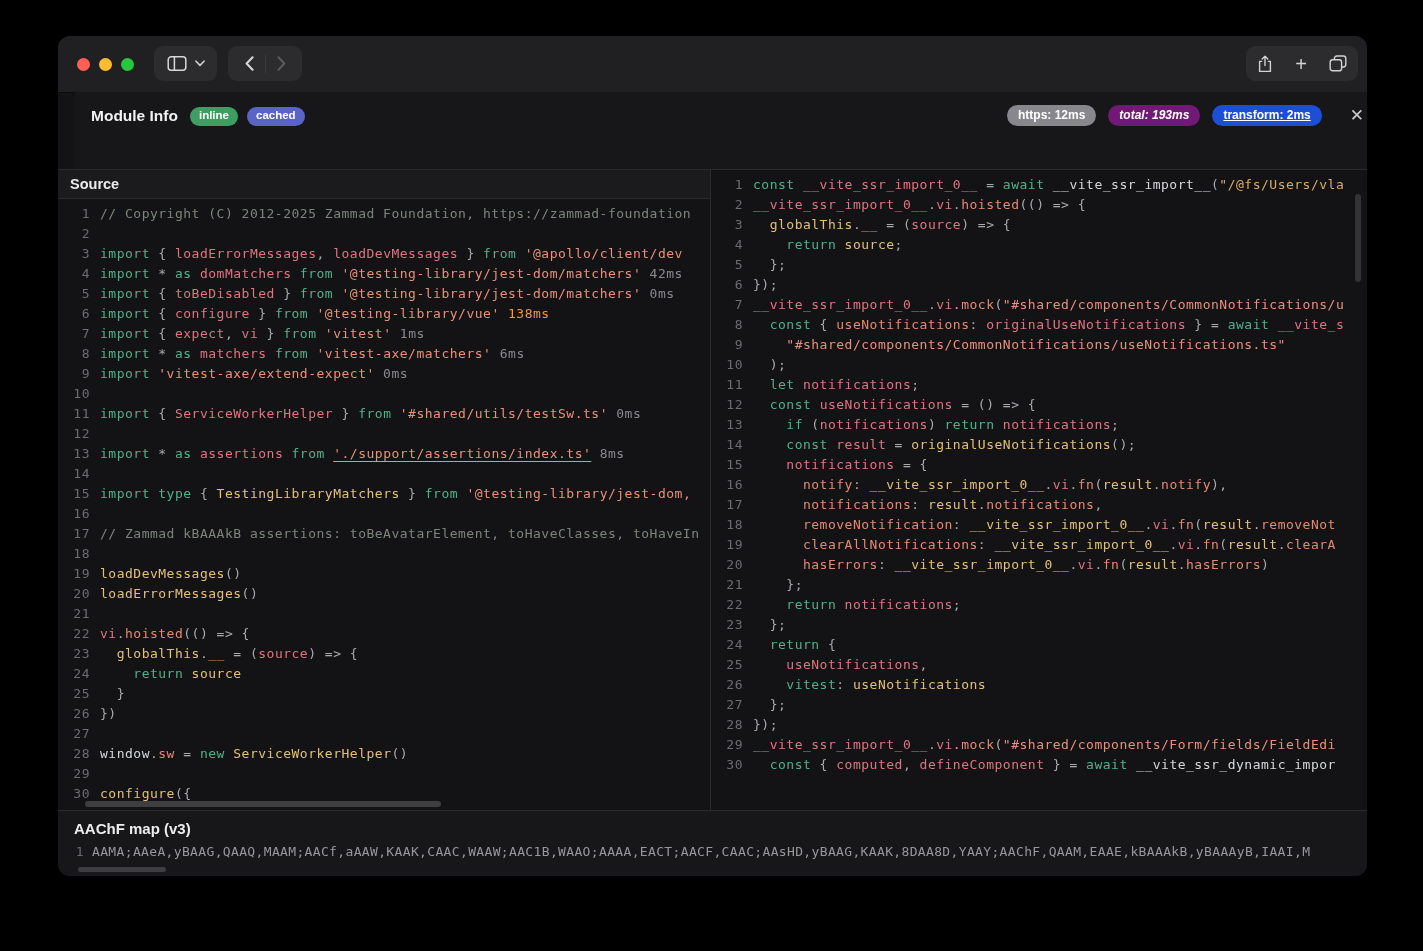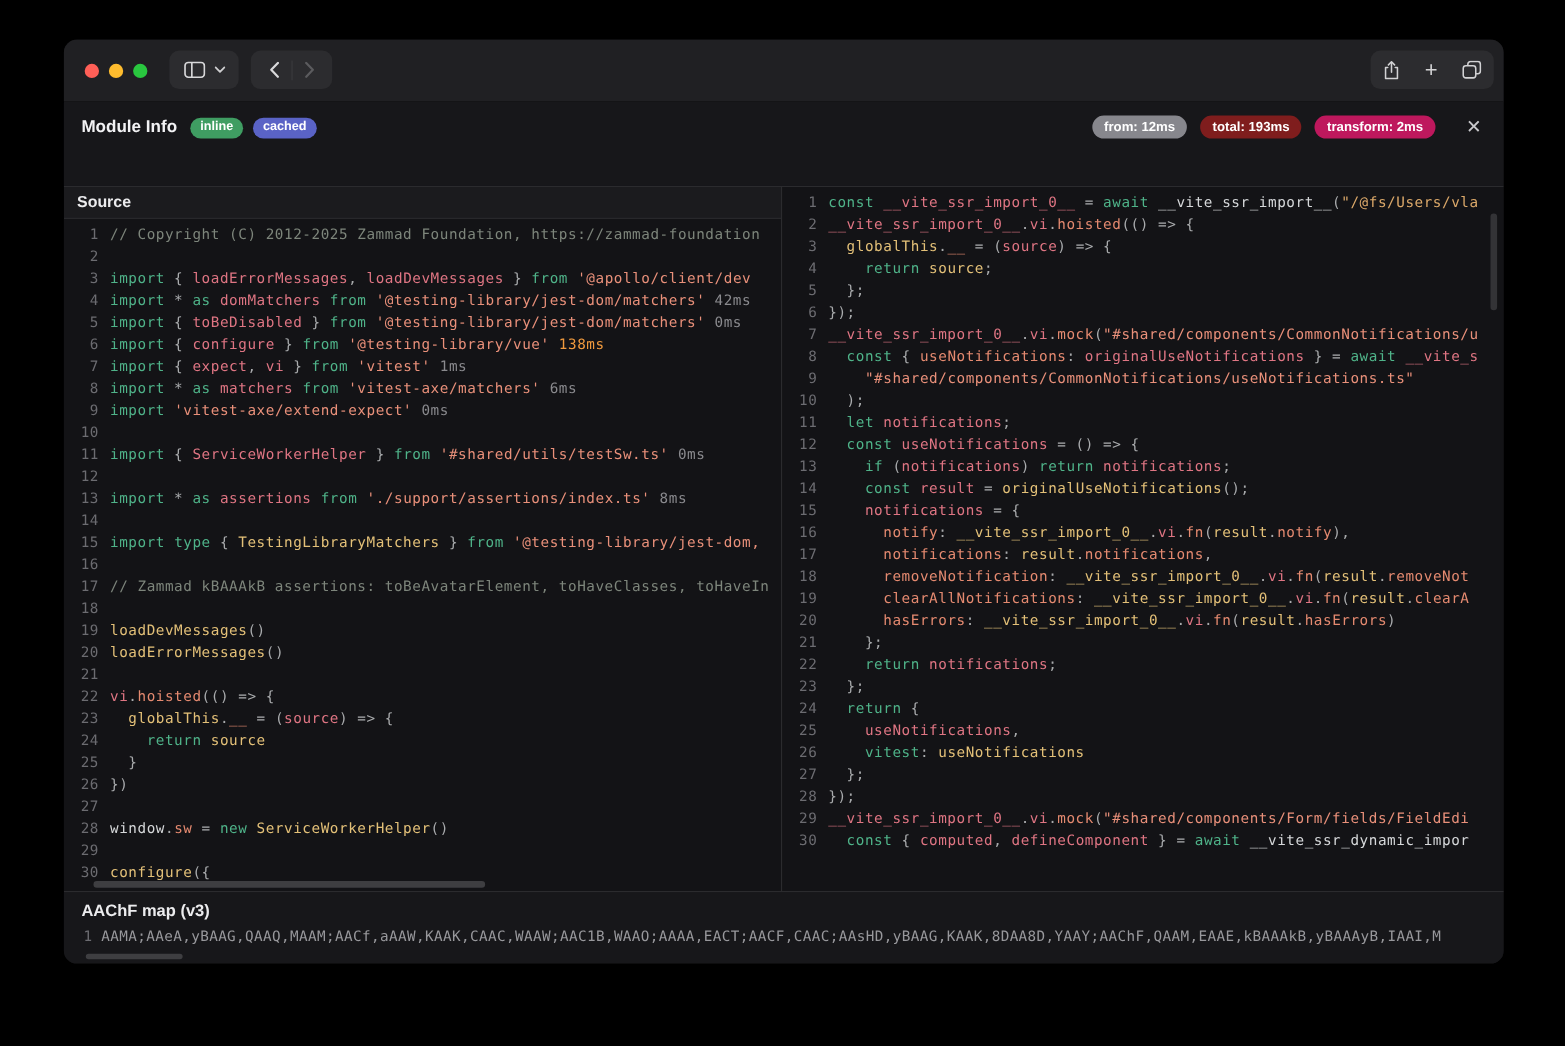--- a/index.html
+++ b/index.html
@@ -10,39 +10,39 @@
   
   .toolbar{position:absolute;left:0;top:0;width:100%;height:56px;background:#202023;border-bottom:1px solid #0b0b0c;}
   .tl{position:absolute;top:21.5px;width:13px;height:13px;border-radius:50%;}
   .tbtn{position:absolute;top:10px;height:35px;background:#2c2c2f;border-radius:9px;display:flex;align-items:center;justify-content:center;gap:8px;color:#d6d6d8;}
   .tbtn svg{display:block;}
   .urlbar{position:absolute;left:390px;top:11px;width:530px;height:34px;background:#2c2c2f;border-radius:9px;display:flex;align-items:center;color:#a9a9ac;}
   .urltext{position:absolute;left:0;right:0;text-align:center;font-size:13.5px;color:#e7e7e9;letter-spacing:.2px;}
   .url-left{position:absolute;left:13px;top:10px;}
   .url-right{position:absolute;right:11px;top:9px;display:flex;gap:11px;align-items:center;}
   
-  .modhead{position:absolute;left:0;top:56px;width:100%;height:77px;background:#17171a;box-sizing:border-box;padding:13px 16px 0 16px;}
+  .modhead{position:absolute;left:17px;top:56px;width:100%;height:77px;background:#17171a;box-sizing:border-box;padding:13px 16px 0 16px;}
   .mh-row{display:flex;align-items:center;}
   .mh-title{font-size:15.5px;font-weight:700;color:#f2f2f4;margin-right:12px;}
   .pill{display:inline-block;font-size:11.5px;font-weight:700;color:#fff;border-radius:10px;padding:3px 9px 4px;margin-right:9px;line-height:1;}
   .timing-wrap{margin-left:auto;display:flex;align-items:center;}
   .tpill{display:inline-block;font-size:12px;font-weight:700;color:#fff;border-radius:11px;padding:4px 11px 5px;margin-left:12px;line-height:1;}
   .close-x{margin-left:24px;color:#c9c9cc;font-size:17px;line-height:1;cursor:default;padding:2px 4px;}
   .mh-path{margin-top:8px;font-family:"DejaVu Sans Mono","Liberation Mono",monospace;font-size:13px;color:#96969a;letter-spacing:.2px;}
   
   .panels{position:absolute;left:0;top:133px;width:100%;height:641px;border-top:1px solid #2b2b2e;box-sizing:border-box;display:flex;}
   .panel{height:100%;overflow:hidden;background:#131316;box-sizing:border-box;position:relative;}
   .panel.left{width:652px;}
   .panel.right{width:657px;border-left:1px solid #2b2b2e;}
   .phead{height:29px;background:#1b1b1e;border-bottom:1px solid #2b2b2e;box-sizing:border-box;display:flex;align-items:center;padding:0 12px;font-size:14.5px;font-weight:700;color:#ececee;}
   .codearea{padding-top:5px;font-family:"DejaVu Sans Mono","Liberation Mono",monospace;font-size:13px;letter-spacing:.5px;overflow:hidden;height:612px;}
   .cl{display:flex;height:20px;line-height:20px;white-space:pre;overflow:hidden;}
   .ln{flex:0 0 26px;width:26px;padding-left:6px;margin-right:10px;text-align:right;color:#6c6c71;user-select:none;}
   .cseg{white-space:pre;}
-  .lk{text-underline-offset:3px;}
+  .lk{text-decoration:underline;text-underline-offset:3px;}
   
   .hthumb{position:absolute;height:6px;border-radius:3px;background:#3e3e41;}
   .vthumb{position:absolute;width:6px;border-radius:3px;background:#333336;}
   
   .smap{position:absolute;left:0;top:774px;width:100%;height:66px;background:#17171a;border-top:1px solid #2b2b2e;box-sizing:border-box;}
   .smap-title{padding:9px 0 0 16px;font-size:15px;font-weight:700;color:#ececee;}
   .smap-line{margin-top:7px;display:flex;font-family:"DejaVu Sans Mono","Liberation Mono",monospace;font-size:13px;letter-spacing:.35px;white-space:pre;overflow:hidden;color:#98989c;}
   .smap-ln{flex:0 0 18px;padding-left:8px;margin-right:8px;text-align:right;color:#6c6c71;}
 </style>
 </head>
@@ -101,21 +101,21 @@
             </svg>
         </span>
       </div>
     </div>
 
     <div class="modhead">
       <div class="mh-row">
         <span class="mh-title">Module Info</span>
         <span id="badges"><span class="pill" style="background: rgb(63, 157, 98);">inline</span><span class="pill" style="background: rgb(90, 99, 198);">cached</span></span>
         <span class="timing-wrap">
-          <span id="timings"><span class="tpill" style="background: rgb(135, 135, 141);">from: 12ms</span><span class="tpill" style="background: #7f1d1d;">total: 193ms</span><span class="tpill" style="background: #be185d;">transform: 2ms</span></span>
+          <span id="timings"><span class="tpill" style="background: rgb(135, 135, 141);">https: 12ms</span><span class="tpill" style="background: #701a75; font-style: italic;">total: 193ms</span><span class="tpill" style="background: #1d4ed8; text-decoration: underline;">transform: 2ms</span></span>
           <span class="close-x">✕</span>
         </span>
       </div>
     </div>
 
     <div class="panels">
       <div class="panel left">
         <div class="phead">Source</div>
         <div class="codearea">
             <div class="cl"><span class="ln">1</span><span class="cseg" style="color: rgb(125, 133, 123);">// Copyright (C) 2012-2025 Zammad Foundation, https://zammad-foundation</span></div>

